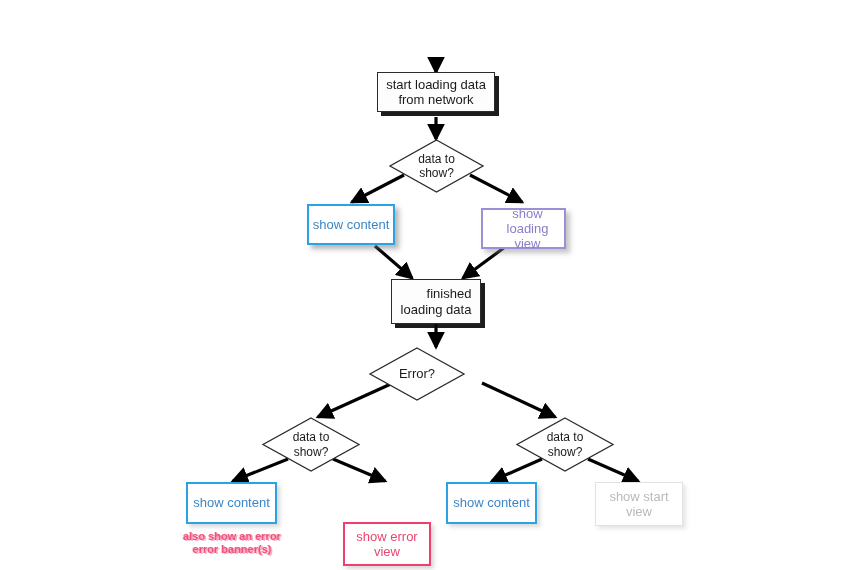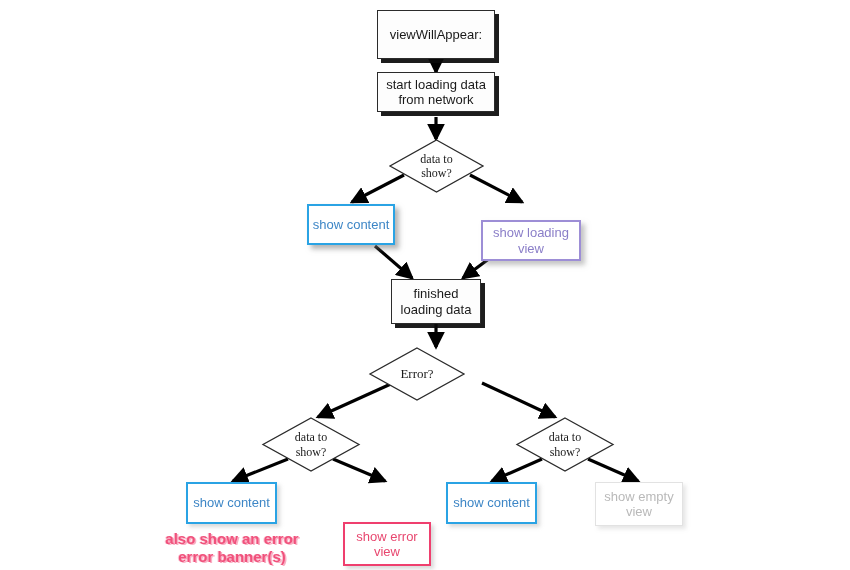--- a/index.html
+++ b/index.html
@@ -106,21 +106,20 @@
     top: 0;
     width: 100%;
     height: 100%;
     display: flex;
     align-items: center;
     justify-content: center;
     text-align: center;
     line-height: 1.18;
     white-space: pre-line;
     color: #1a1a1a;
-    font-family: Liberation Serif, serif;
   }
   
   .annotation {
     position: absolute;
     text-align: center;
     line-height: 1.2;
     white-space: pre-line;
     color: #ef3f6e;
     font-weight: bold;
     z-index: 4;
@@ -164,39 +163,38 @@
       <path d="M 288 459 L 233 481"></path>
 
       <path d="M 333 459 L 385 481"></path>
 
       <path d="M 542 459 L 492 481"></path>
 
       <path d="M 588 459 L 638 481"></path>
     </g>
   </svg>
 
-  <div class="node box style-plain" style="left:377px; top:10px; width:118px; height:49px; font-size:13px;">viewWillAppear:</div>
 
   <div class="node box style-plain" style="left:377px; top:72px; width:118px; height:40px; font-size:13px;">start loading data
 from network</div>
 
   <div class="diamond" style="left:389px; top:139px; width:95px; height:54px;">
     <svg width="95" height="54" viewBox="0 0 95 54">
       <polygon points="47.5,1 94,27 47.5,53 1,27" fill="#ffffff" stroke="#2b2b2b" stroke-width="1.3"></polygon>
     </svg>
     <div class="dlabel" style="font-size:12px;">data to
 show?</div>
   </div>
 
   <div class="node box style-blue" style="left:307px; top:204px; width:88px; height:41px; font-size:13px;">show content</div>
 
-  <div class="node box style-purple" style="left:481px; top:220px; width:100px; height:41px; font-size:13px;">show loading
+  <div class="node box style-purple" style="left:481px; top:208px; width:85px; height:41px; font-size:13px;padding-left:8px;">show loading
 view</div>
 
-  <div class="node box style-plain" style="left:391px; top:279px; width:90px; height:45px; font-size:13px;">finished
+  <div class="node box style-plain" style="left:391px; top:279px; width:90px; height:45px; font-size:13px;text-align:right;">finished
 loading data</div>
 
   <div class="diamond" style="left:369px; top:347px; width:96px; height:54px;">
     <svg width="96" height="54" viewBox="0 0 96 54">
       <polygon points="48,1 95,27 48,53 1,27" fill="#ffffff" stroke="#2b2b2b" stroke-width="1.3"></polygon>
     </svg>
     <div class="dlabel" style="font-size:13px;">Error?</div>
   </div>
 
   <div class="diamond" style="left:262px; top:417px; width:98px; height:55px;">
@@ -215,19 +213,19 @@
 show?</div>
   </div>
 
   <div class="node box style-blue-thin" style="left:186px; top:482px; width:91px; height:42px; font-size:13px;">show content</div>
 
   <div class="node box style-pink" style="left:343px; top:482px; width:88px; height:44px; font-size:13px;margin-top:40px;">show error
 view</div>
 
   <div class="node box style-blue-thin" style="left:446px; top:482px; width:91px; height:42px; font-size:13px;">show content</div>
 
-  <div class="node box style-faded" style="left:595px; top:482px; width:88px; height:44px; font-size:13px;">show empty
+  <div class="node box style-faded" style="left:595px; top:482px; width:88px; height:44px; font-size:13px;">show start
 view</div>
 
-  <div class="annotation" style="left:163px; top:530px; width:138px; font-size:15px;">also show an error
+  <div class="annotation" style="left:163px; top:530px; width:138px; font-size:11px;">also show an error
 error banner(s)</div>
 
 </div>
 
 </body></html>

